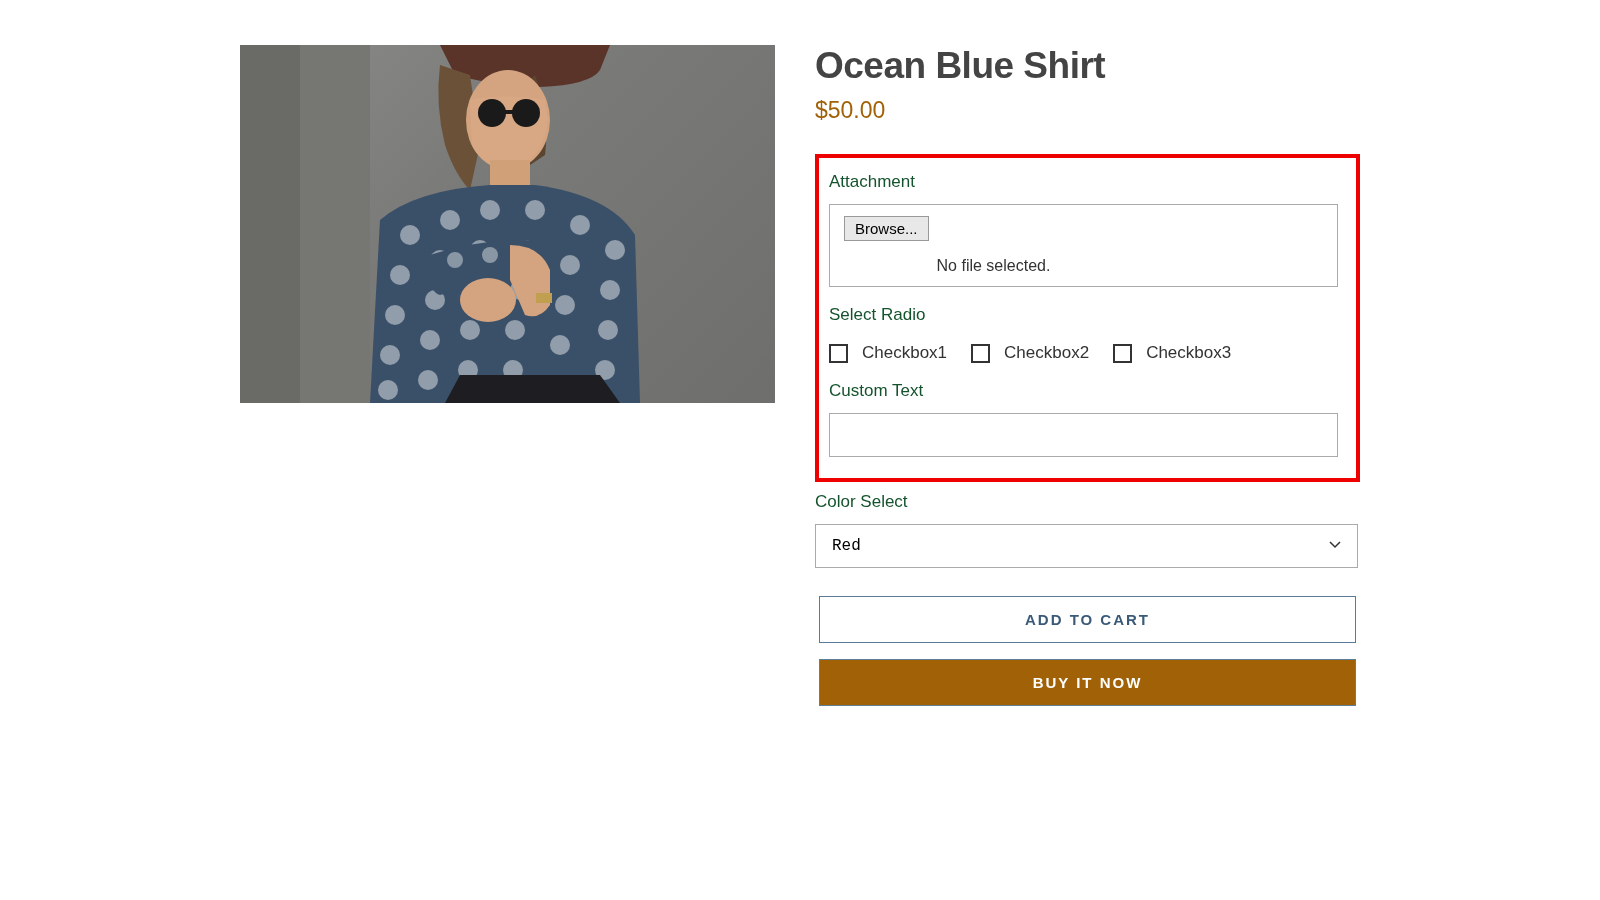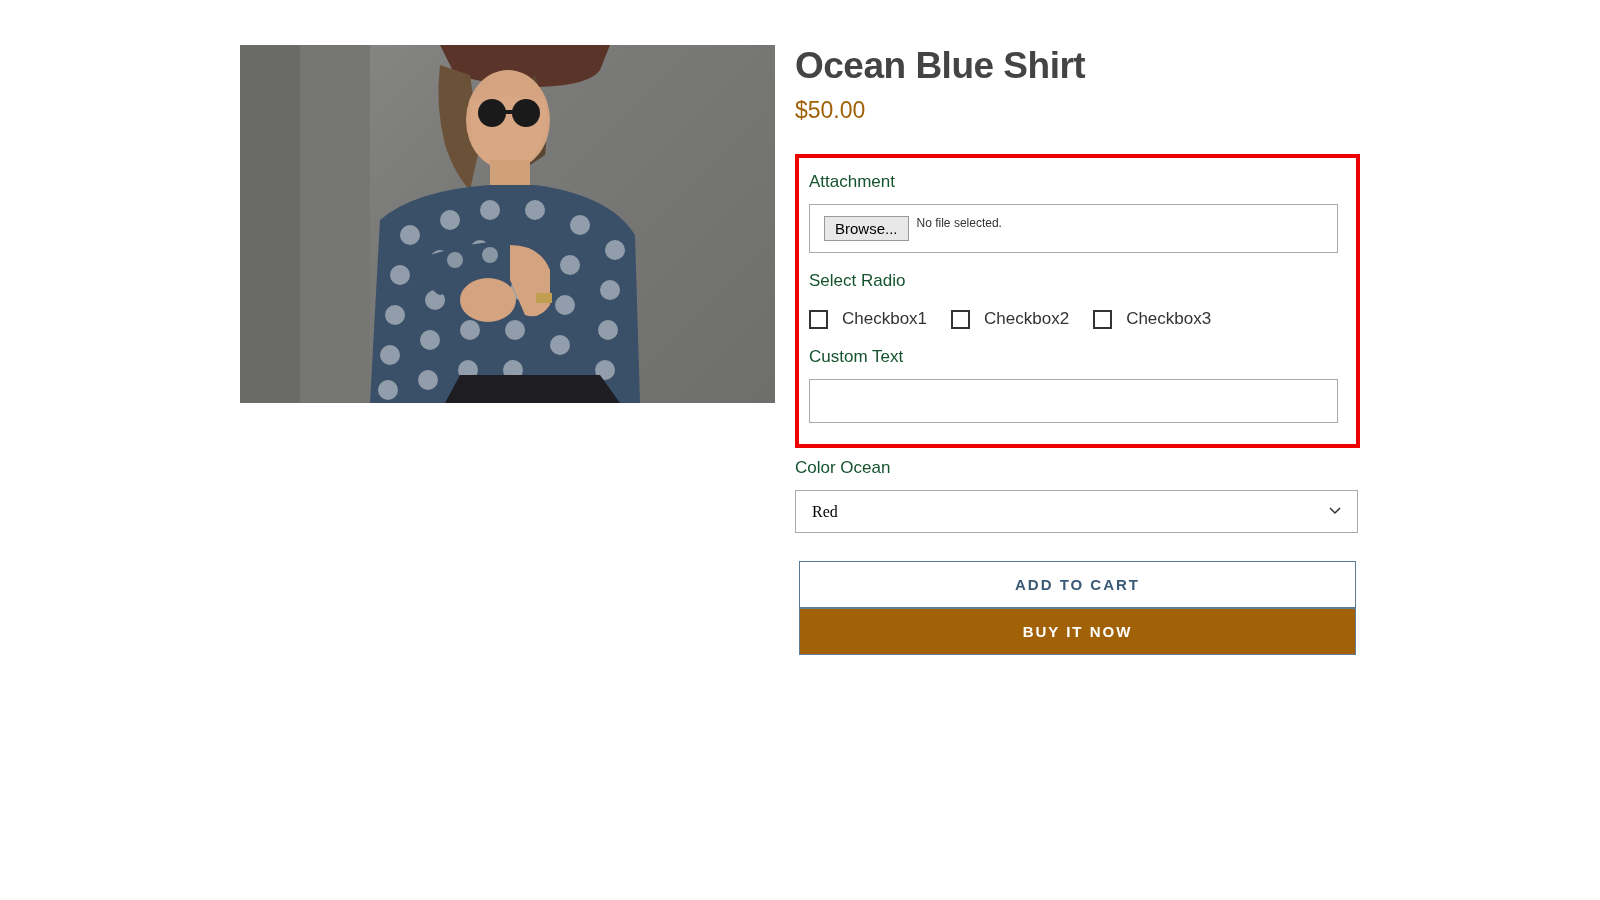--- a/index.html
+++ b/index.html
@@ -10,21 +10,21 @@
     body {
       font-family: -apple-system, BlinkMacSystemFont, "Segoe UI", Helvetica, Arial, sans-serif;
       background: #fff;
       color: #333;
     }
     .container {
       display: flex;
       max-width: 1200px;
       margin: 0 auto;
       padding: 45px 40px;
-      gap: 20px;
+      gap: 40px;
     }
     .image-col {
       flex: 0 0 535px;
     }
     .product-image {
       width: 535px;
       height: 358px;
       background: linear-gradient(135deg, #8a8a88 0%, #7a7a78 40%, #6e6e6c 100%);
       position: relative;
       overflow: hidden;
@@ -79,22 +79,23 @@
     }
     .browse-btn {
       background: #e8e8e8;
       border: 1px solid #999;
       padding: 3px 10px;
       font-size: 15px;
       font-family: inherit;
       cursor: pointer;
     }
     .file-status {
-      font-size: 12px;
+      font-size: 16px;
       color: #333;
+      margin-top: 41px;
     }
     .radio-row, .checkbox-row {
       display: flex;
       align-items: center;
       gap: 14px;
     }
     .radio-item, .checkbox-item {
       display: flex;
       align-items: center;
       gap: 14px;
@@ -130,21 +131,21 @@
     }
     .select-wrap {
       position: relative;
       width: 100%;
     }
     .select-input {
       width: 100%;
       border: 1px solid #aaa;
       padding: 12px 40px 12px 16px;
       font-size: 16px;
-      font-family: Liberation Serif, serif;
+      font-family: Liberation Mono, monospace;
       appearance: none;
       background: #fff;
       cursor: pointer;
     }
     .select-chevron {
       position: absolute;
       right: 16px;
       top: 50%;
       transform: translateY(-50%);
       pointer-events: none;
@@ -159,21 +160,21 @@
     .btn {
       display: block;
       width: 100%;
       padding: 14px;
       font-size: 15px;
       font-weight: 600;
       letter-spacing: 2px;
       text-align: center;
       cursor: pointer;
       font-family: inherit;
-      margin-bottom: 0;
+      margin-bottom: 16px;
     }
     .btn-outline {
       background: #fff;
       border: 1px solid #5a7a97;
       color: #3a5a78;
     }
     .btn-solid {
       background: #a16207;
       border: 1px solid #5f7e98;
       color: #fff;
@@ -293,21 +294,21 @@
       </div>
 
       <div class="field-group">
         <label class="field-label">Custom Text</label>
         <input type="text" class="text-input" value="" style="">
       </div>
 
     </div>
 
     <div class="field-group color-group">
-      <label class="field-label">Color Ocean</label>
+      <label class="field-label">Color Select</label>
       <div class="select-wrap">
         <select class="select-input">
           <option>Red</option>
         </select>
         <span class="select-chevron">
           <svg width="14" height="14" viewBox="0 0 14 14">
               <path d="M 2 5 L 7 10 L 12 5" stroke="#333" stroke-width="1.5" fill="none"></path>
             </svg>
         </span>
       </div>

